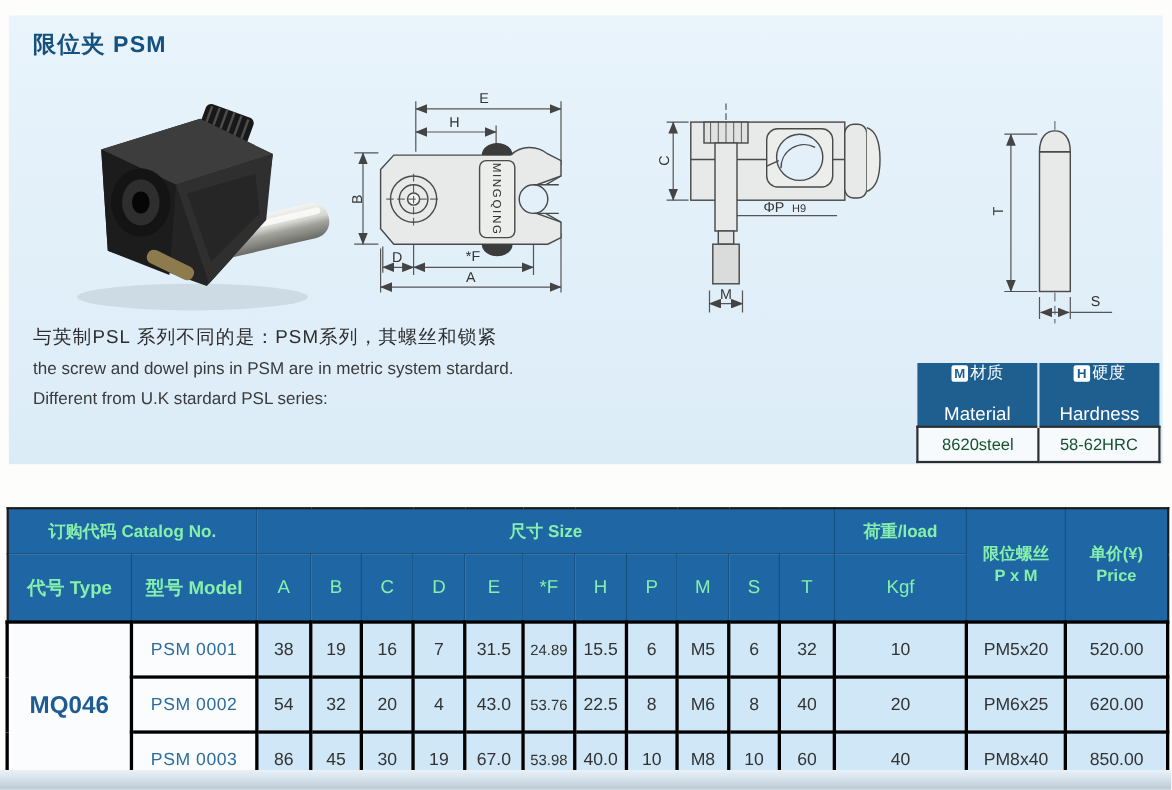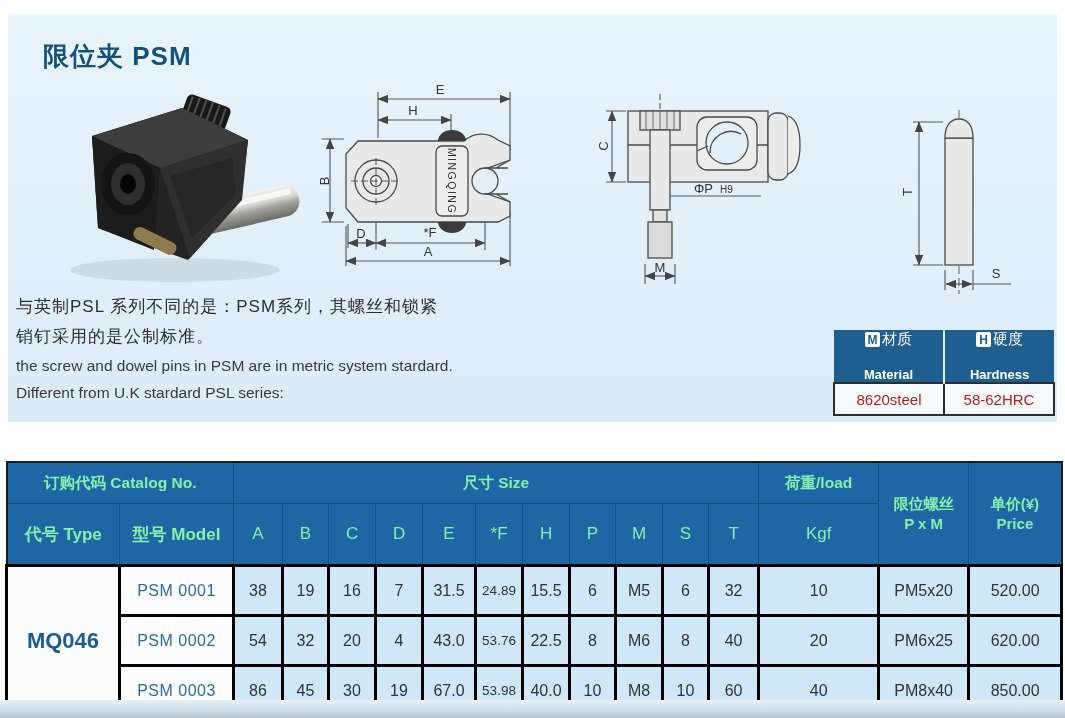--- a/index.html
+++ b/index.html
@@ -3,37 +3,37 @@
 <meta charset="utf-8">
 <style>
   html,body{margin:0;padding:0;background:#fdfdfc;}
   body{width:1065px;height:718px;position:relative;overflow:hidden;
        font-family:"Liberation Sans","DejaVu Sans",sans-serif;}
   .page{position:absolute;inset:0;}
 
   
   .panel{position:absolute;left:8px;top:14px;width:1049px;height:408px;
          background:linear-gradient(180deg,#e9f4fb 0%,#e1eff9 55%,#dcecf7 100%);}
-  .page-title{position:absolute;left:22px;top:12px;margin:13px;
-              font-size:26px;font-weight:bold;color:#14517e;letter-spacing:1px;}
-
-  
-  .desc{position:absolute;left:8px;top:278px;color:#2d2d2d;}
+  .page-title{position:absolute;left:22px;top:12px;margin:0;
+              font-size:21px;font-weight:bold;color:#14517e;letter-spacing:1px;}
+
+  
+  .desc{position:absolute;left:22px;top:278px;color:#2d2d2d;}
   .desc .zh{font-size:17px;line-height:30px;letter-spacing:1px;}
   .desc .en{font-size:15.5px;line-height:27px;color:#3a3a3a;}
 
   
   .mat-table{position:absolute;left:825px;top:316px;border-collapse:collapse;}
   .mat-table th{width:106px;height:44px;background:#1e5f90;color:#fff;
                 font-weight:normal;padding:0;vertical-align:middle;}
   .mat-table th:first-child{border-right:2px solid #dcecf7;}
-  .mat-table td{width:106px;height:28px;background:#f6fafc;color:#b91c1c;
+  .mat-table td{width:106px;height:28px;background:#f6fafc;color:#14532d;
                 border:2px solid #2e2e2e;text-align:center;font-size:15px;}
   .mat-h-line1{font-size:15px;display:flex;align-items:center;justify-content:center;gap:2px;}
-  .mat-h-line2{font-size:13px;margin-top:18px;font-weight:bold;}
+  .mat-h-line2{font-size:17px;margin-top:18px;}
   .mat-icon{display:inline-flex;align-items:center;justify-content:center;
             width:15px;height:15px;background:#fff;color:#1e5f90;border-radius:2px;
             font-size:12px;font-weight:bold;}
 
   
   .spec-wrap{position:absolute;left:5px;top:461px;}
   .spec-table{border-collapse:collapse;table-layout:fixed;width:1055px;
               border:2px solid #1c1c1c;}
   .spec-table th{background:#1e67a4;color:#86efac;font-weight:normal;
                  border:1px solid #164e7c;padding:0;}
@@ -58,21 +58,20 @@
 </head>
 <body>
 
 <div class="page">
 
   <div class="panel">
     <h1 class="page-title">限位夹 PSM</h1>
 
     <div class="desc">
       <div class="zh">与英制PSL 系列不同的是：PSM系列，其螺丝和锁紧</div>
-      <div class="zh">销钉采用的是公制标准。</div>
       <div class="en">the screw and dowel pins in PSM are in metric system stardard.</div>
       <div class="en">Different from U.K stardard PSL series:</div>
     </div>
 
     <table class="mat-table">
       <tbody>
           <tr>
         <th>
           <div class="mat-h-line1">
                 <span class="mat-icon">M</span>

